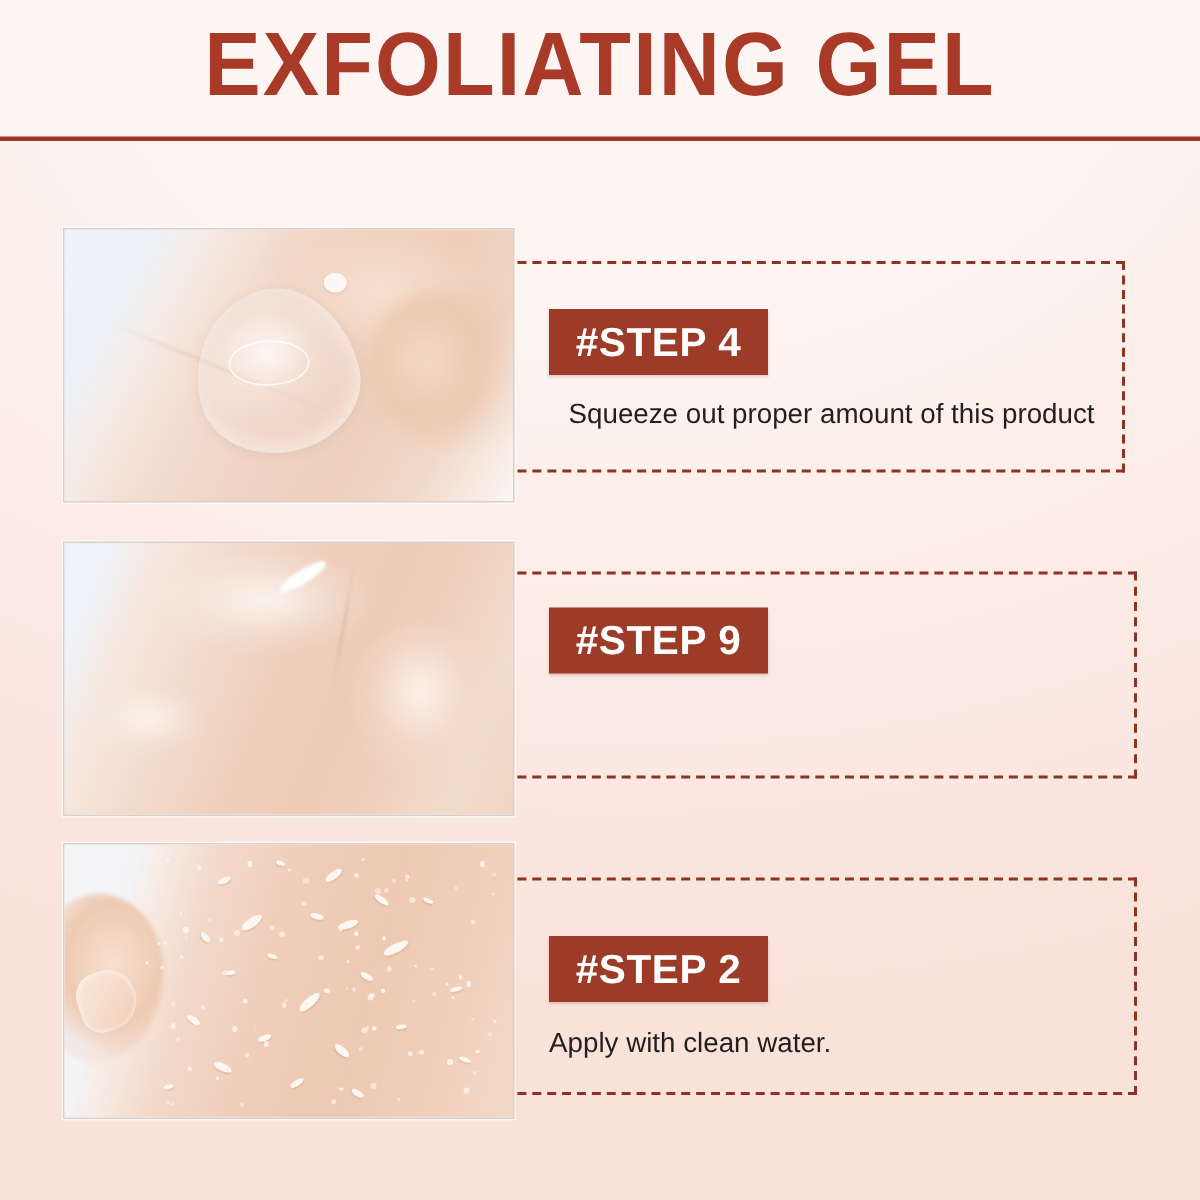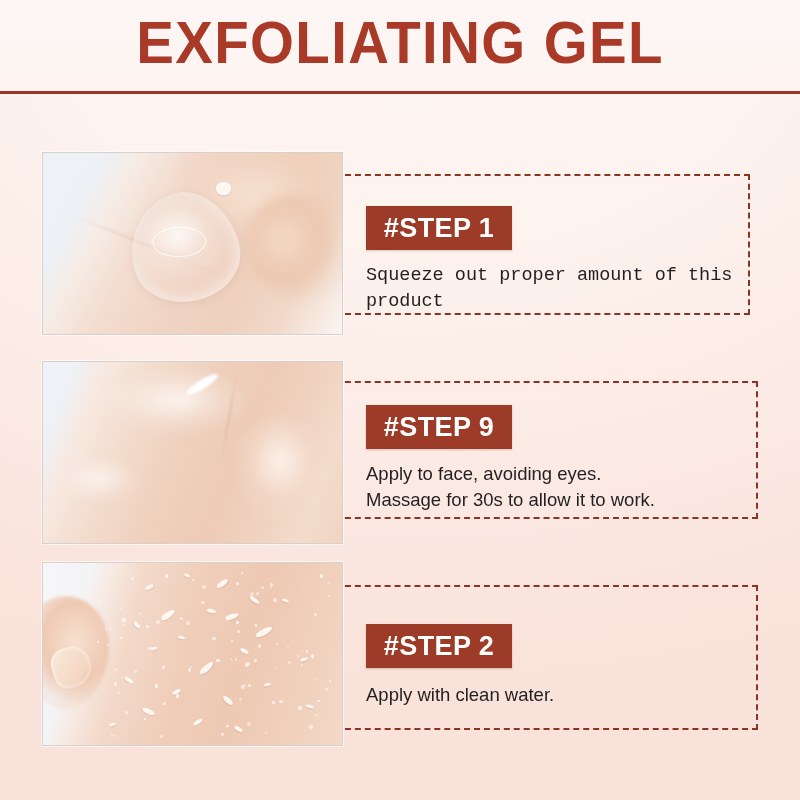--- a/index.html
+++ b/index.html
@@ -268,21 +268,21 @@
   .step-2 .badge { left: 366px; top: 44px;  width: 146px; height: 44px; }
   .step-3 .badge { left: 366px; top: 62px;  width: 146px; height: 44px; }
 
   .desc {
     position: absolute;
     color: #231f20;
     font-size: 18.5px;
     line-height: 26px;
     white-space: pre-line;
   }
-  .step-1 .desc { left: 366px; top: 111px; width: 400px; font-family: Liberation Mono, monospace; }
+  .step-1 .desc { left: 379px; top: 111px; width: 400px; }
   .step-2 .desc { left: 366px; top: 100px; width: 400px; }
   .step-3 .desc { left: 366px; top: 120px; width: 400px; }
 </style>
 </head>
 <body>
 
 <div class="poster">
 
   <div class="header">
     <div class="title">EXFOLIATING GEL</div>
@@ -294,39 +294,37 @@
 
     <div class="photo">
       <div class="ph1-bg"></div>
       <div class="ph1-knuckles"></div>
       <div class="ph1-thumb"></div>
       <div class="ph1-crease"></div>
       <div class="ph1-gel"></div>
       <div class="ph1-drop"></div>
     </div>
 
-    <div class="badge">#STEP 1</div>
+    <div class="badge">#STEP 4</div>
     <div class="desc">Squeeze out proper amount of this product</div>
   </div>
 
   <div class="step step-2">
     <div class="panel"></div>
 
     <div class="photo">
       <div class="ph2-bg"></div>
       <div class="ph2-sheen-a"></div>
       <div class="ph2-sheen-b"></div>
       <div class="ph2-highlight"></div>
       <div class="ph2-vein"></div>
       <div class="ph2-fold"></div>
     </div>
 
     <div class="badge">#STEP 9</div>
-    <div class="desc">Apply to face, avoiding eyes.
-Massage for 30s to allow it to work.</div>
   </div>
 
   <div class="step step-3">
     <div class="panel"></div>
 
     <div class="photo">
       <div class="ph3-bg"></div>
       <div class="ph3-finger"></div>
       <div class="ph3-nail"></div>
       <div class="ph3-flakes">

